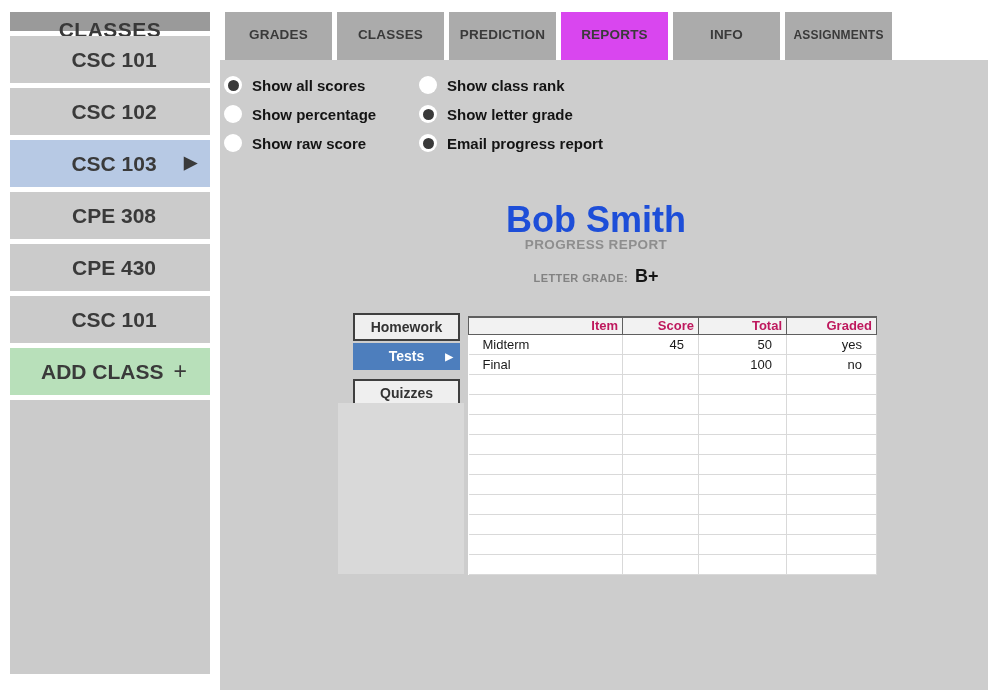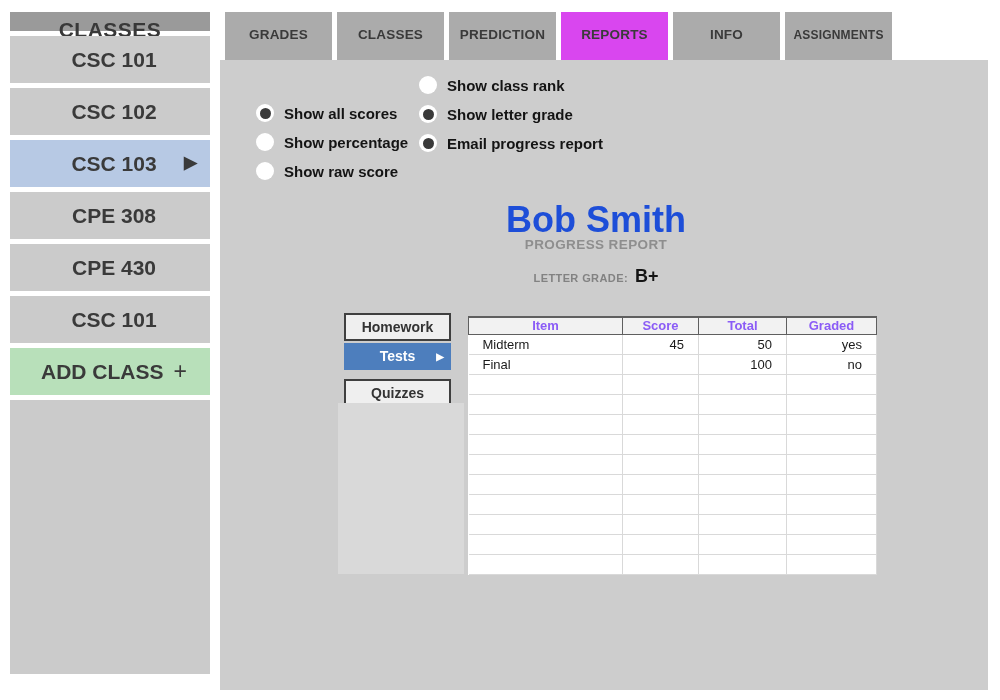--- a/index.html
+++ b/index.html
@@ -38,62 +38,62 @@
   .tab.t3 { left: 336px; } .tab.t4 { left: 448px; } .tab.t5 { left: 560px; }
   .tab.active { background: #d946ef; height: 49px; line-height: 46px; }
   .tab.t5 { font-size: 12px; }
 
   
   .content { position: absolute; left: 220px; top: 60px; width: 768px; height: 630px;
     background: #cdcdcd; }
 
   
   .opt-col { position: absolute; top: 16px; }
-  .opt-col.c1 { left: 36px; margin-top: 28px; }
+  .opt-col.c1 { left: 4px; }
   .opt-col.c2 { left: 199px; }
   .opt-row { display: flex; align-items: center; height: 18px; margin-bottom: 11px; cursor: pointer; }
   .radio { width: 18px; height: 18px; border-radius: 50%; background: #ffffff;
     position: relative; flex: 0 0 18px; }
   .radio.on::after { content: ""; position: absolute; left: 3.5px; top: 3.5px;
     width: 11px; height: 11px; border-radius: 50%; background: #3a3a3a; }
   .opt-label { margin-left: 10px; font-size: 15px; font-weight: bold; color: #141414;
     white-space: nowrap; }
 
   
   .title-wrap { position: absolute; left: 0; top: 144px; width: 752px; text-align: center; }
   .student-name { font-size: 36px; font-weight: bold; color: #1d4ed8; line-height: 32px; }
   .report-subtitle { font-size: 13.5px; font-weight: bold; color: #8e8e8e;
     letter-spacing: 0.4px; margin-top: 1px; }
   .grade-line { margin-top: 14px; display: flex; justify-content: center;
     align-items: baseline; }
   .grade-label { font-size: 11px; font-weight: bold; color: #828282; letter-spacing: 0.4px; }
   .grade-value { font-size: 18px; font-weight: bold; color: #141414; margin-left: 7px; }
 
   
-  .cat-tabs { position: absolute; left: 124px; top: 253px; width: 107px; }
+  .cat-tabs { position: absolute; left: 133px; top: 253px; width: 107px; }
   .cat-tab { height: 28px; background: #efefef; border: 2px solid #3f3f3f;
     color: #333333; font-size: 14px; font-weight: bold; text-align: center;
     line-height: 24px; margin-bottom: 2px; cursor: pointer; position: relative; }
   .cat-tab.active { background: #4d7ebd; border: none; height: 27px; line-height: 27px;
     color: #ffffff; margin-top: 1px; margin-bottom: 9px; }
   .cat-arrow { position: absolute; right: 7px; top: 0; font-size: 10px; color: #ffffff;
     line-height: 27px; }
   .cat-filler { position: absolute; left: 118px; top: 343px; width: 126px; height: 171px;
     background: #d9d9d9; }
 
   
   .report-table { position: absolute; left: 248px; top: 256px; border-collapse: collapse;
     table-layout: fixed; background: #ffffff; }
   .report-table col.c-item { width: 154px; }
   .report-table col.c-score { width: 76px; }
   .report-table col.c-total { width: 88px; }
   .report-table col.c-graded { width: 90px; }
   .report-table th {
-    height: 17px; background: #f2f2f2; color: #8b5cf6; font-size: 13px; font-weight: bold;
-    text-align: center; padding: 0 4px; border-top: 2px solid #5f5f5f;
+    height: 17px; background: #f2f2f2; color: #be185d; font-size: 13px; font-weight: bold;
+    text-align: right; padding: 0 4px; border-top: 2px solid #5f5f5f;
     border-bottom: 1px solid #5f5f5f; border-right: 1px solid #5f5f5f;
   }
   .report-table th:first-child { border-left: 1px solid #5f5f5f; }
   .report-table td {
     height: 20px; background: #ffffff; color: #1a1a1a; font-size: 13px;
     padding: 0 14px; border-right: 1px solid #d9d9d9; border-bottom: 1px solid #d9d9d9;
     overflow: hidden; white-space: nowrap;
   }
   .report-table td.num { text-align: right; }
 </style>

